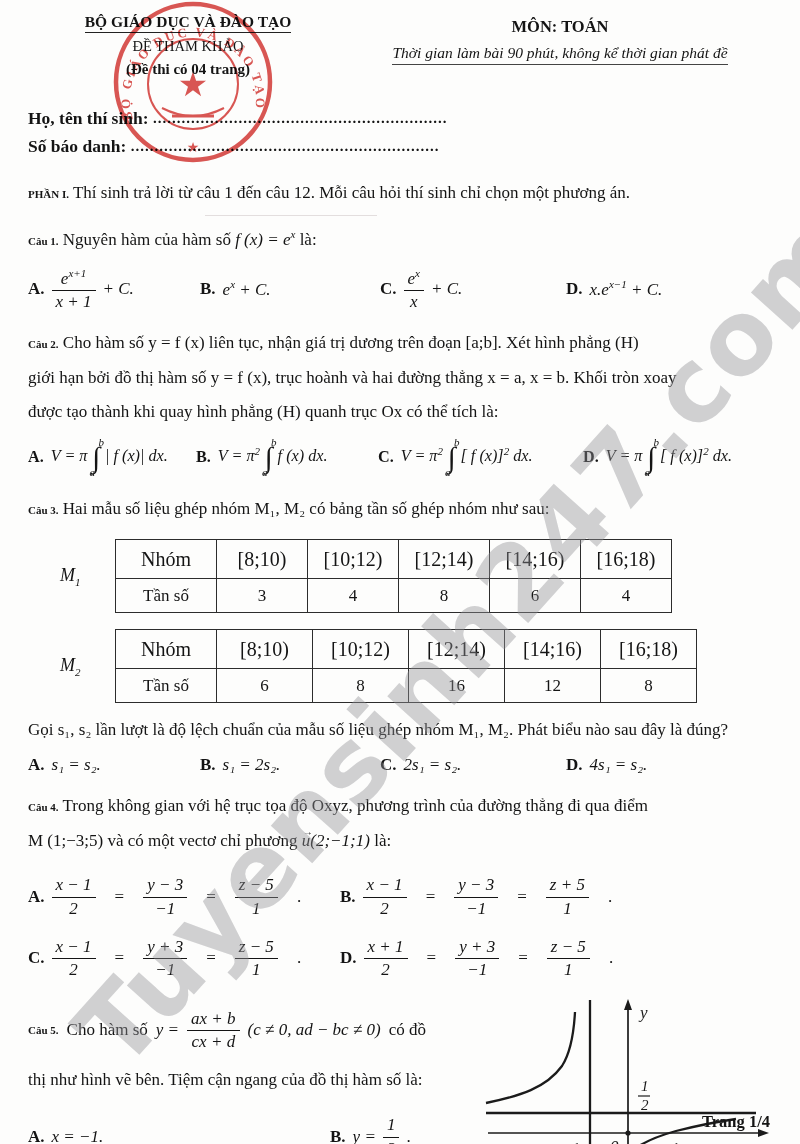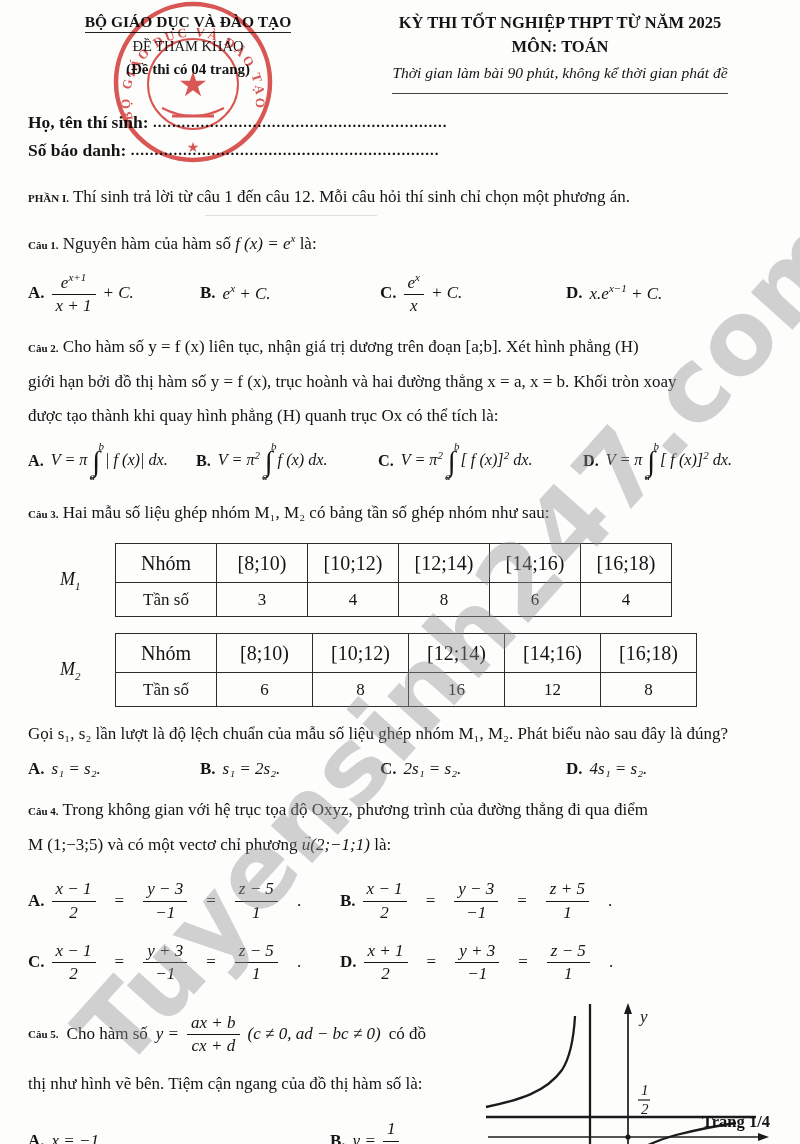--- a/index.html
+++ b/index.html
@@ -9,21 +9,21 @@
   .hdr{display:flex;padding:13px 28px 0 28px;}
   .hdr-left{width:320px;text-align:center;}
   .hdr-right{flex:1;text-align:center;}
   .hl1{font-weight:bold;font-size:15.5px;}
   .hl1 span{border-bottom:1.5px solid #222;padding-bottom:2px;}
   .hl2{font-size:14.5px;margin-top:7px;}
   .hl3{font-weight:bold;font-size:15px;margin-top:6px;}
   .hr1{font-weight:bold;font-size:16.5px;}
   .hr2{font-weight:bold;font-size:16.5px;margin-top:4px;}
   .hr3{font-style:italic;font-size:15.5px;margin-top:7px;}
-  .hr3 span{border-bottom:1.2px solid #444;padding-bottom:12px;}
+  .hr3 span{border-bottom:1.2px solid #444;padding-bottom:3px;}
   .stamp{position:absolute;left:106px;top:0px;z-index:4;mix-blend-mode:multiply;opacity:.9;}
   .student{margin:30px 28px 0;font-size:17.5px;}
   .student .row{margin-bottom:7px;font-weight:bold;}
   .dots{font-weight:bold;letter-spacing:1px;font-size:15px;vertical-align:1px;}
   
   .content{padding:0 28px;position:relative;z-index:2;}
   .part{margin:26px 0 0;font-size:17px;}
   b.ql{font-size:11px;}
   .scanline{position:absolute;left:205px;top:215px;width:172px;height:1px;background:#e3dede;z-index:1;}
   .it{font-style:italic;}
@@ -97,21 +97,20 @@
     <text x="87" y="152" text-anchor="middle" font-size="14" fill="#d64541">★</text>
   </svg>
 
   <div class="hdr">
     <div class="hdr-left">
       <div class="hl1"><span>BỘ GIÁO DỤC VÀ ĐÀO TẠO</span></div>
       <div class="hl2">ĐỀ THAM KHẢO</div>
       <div class="hl3">(Đề thi có 04 trang)</div>
     </div>
     <div class="hdr-right">
-      <div class="hr1">KỲ THI TỐT NGHIỆP THPT TỪ NĂM 2025</div>
       <div class="hr2">MÔN: TOÁN</div>
       <div class="hr3"><span>Thời gian làm bài 90 phút, không kể thời gian phát đề</span></div>
     </div>
   </div>
 
   <div class="student">
     <div class="row">
       <b>Họ, tên thí sinh:</b>
       <span class="dots">..............................................................</span>
     </div>

